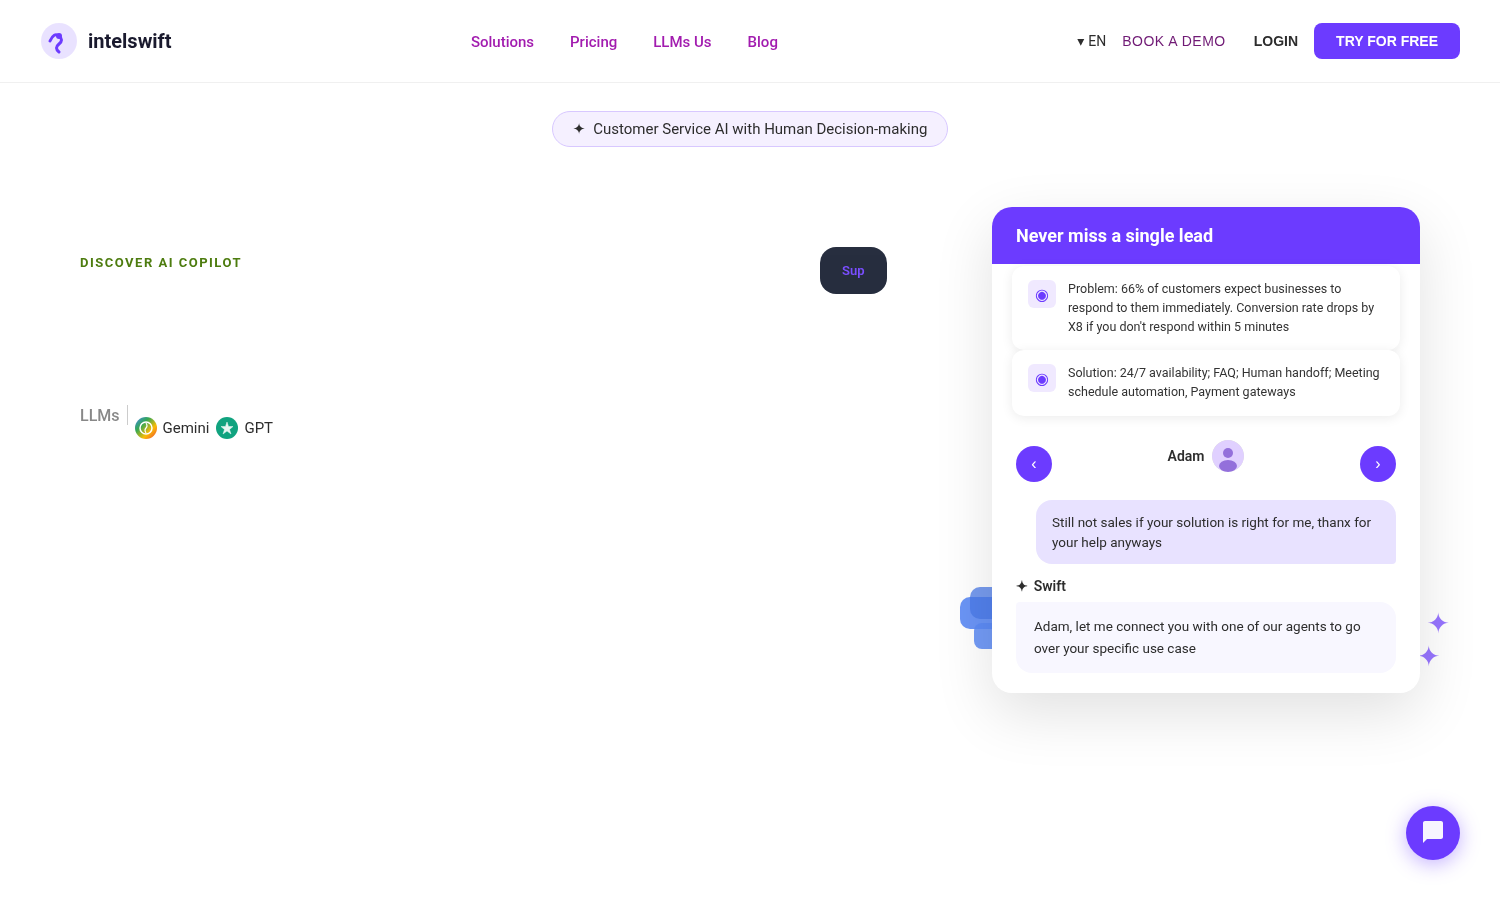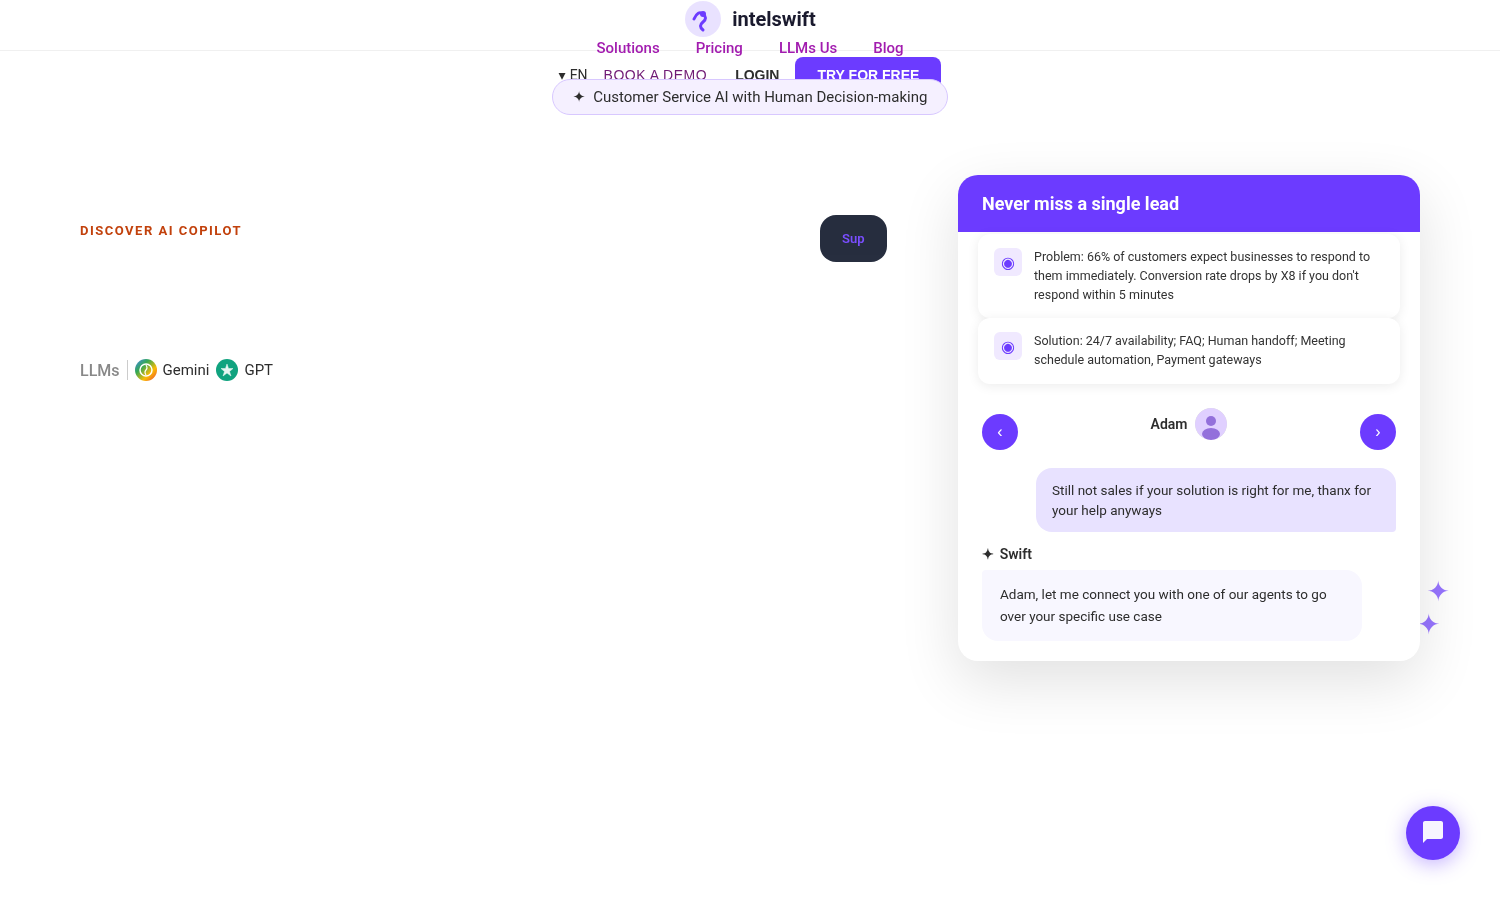--- a/index.html
+++ b/index.html
@@ -11,23 +11,22 @@
       overflow: hidden;
       position: relative;
     }
 
     
     nav {
       display: flex;
       align-items: center;
       justify-content: space-between;
       padding: 0 40px;
-      height: 51px;
+      height: 83px;
       border-bottom: 1px solid #f0f0f0;
-      flex-direction: column;
     }
     .nav-logo {
       display: flex;
       align-items: center;
       gap: 10px;
       text-decoration: none;
     }
     .logo-icon {
       width: 38px;
       height: 38px;
@@ -133,21 +132,21 @@
       font-size: 88px;
       line-height: 1.0;
       letter-spacing: -3px;
       display: block;
     }
     .discover-link {
       display: inline-block;
       margin-top: 28px;
       font-size: 13px;
       font-weight: 700;
-      color: #c2410c;
+      color: #4d7c0f;
       text-decoration: none;
       letter-spacing: 1.5px;
       text-transform: uppercase;
     }
 
     
     .llms-row {
       display: flex;
       align-items: center;
       gap: 7px;
@@ -162,20 +161,21 @@
       width: 1px;
       height: 20px;
       background: #ccc;
     }
     .llm-item {
       display: flex;
       align-items: center;
       gap: 6px;
       font-size: 15px;
       color: #2d2d2d;
+      margin-top: 26px;
     }
     .llm-icon-gemini {
       width: 22px;
       height: 22px;
       border-radius: 50%;
       background: linear-gradient(135deg, #4285f4, #34a853, #fbbc05, #ea4335);
       display: flex;
       align-items: center;
       justify-content: center;
       font-size: 11px;
@@ -223,21 +223,21 @@
       border-radius: 16px;
       width: 50px;
       height: 50px;
     }
 
     
     .chat-card {
       position: absolute;
       right: 0;
       top: 0;
-      width: 462px;
+      width: 428px;
       background: white;
       border-radius: 20px;
       box-shadow: 0 20px 60px rgba(0,0,0,0.12);
       overflow: hidden;
     }
 
     .chat-header {
       background: #6c3bff;
       padding: 18px 24px;
       color: white;

